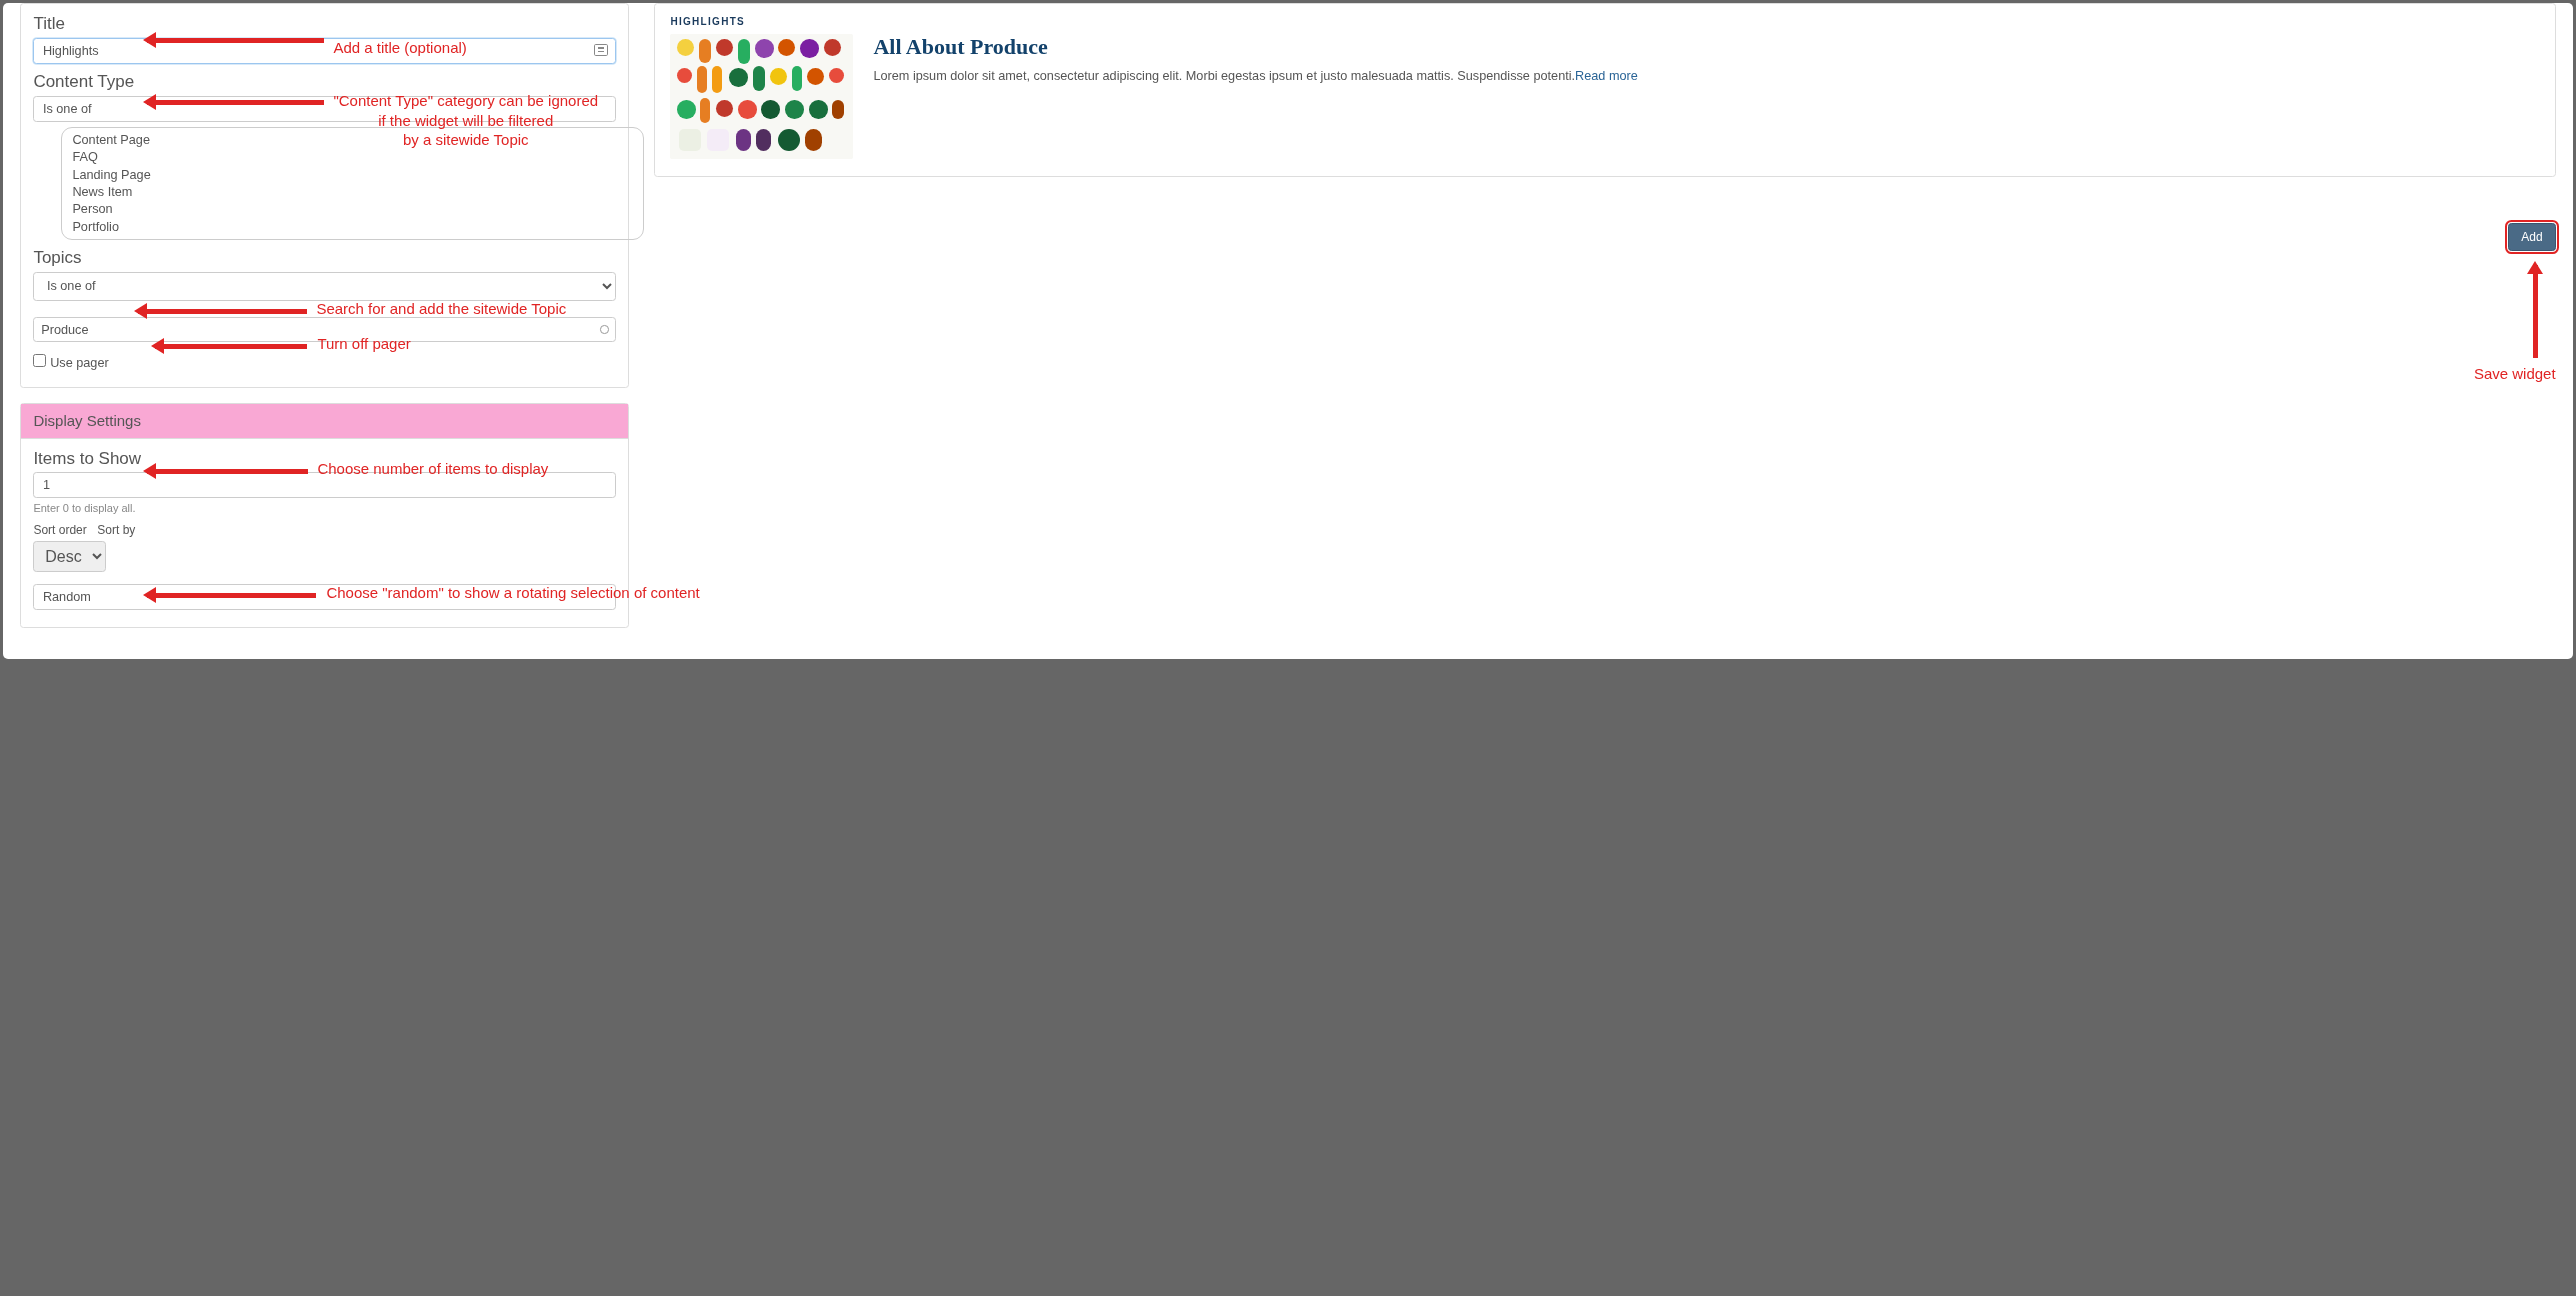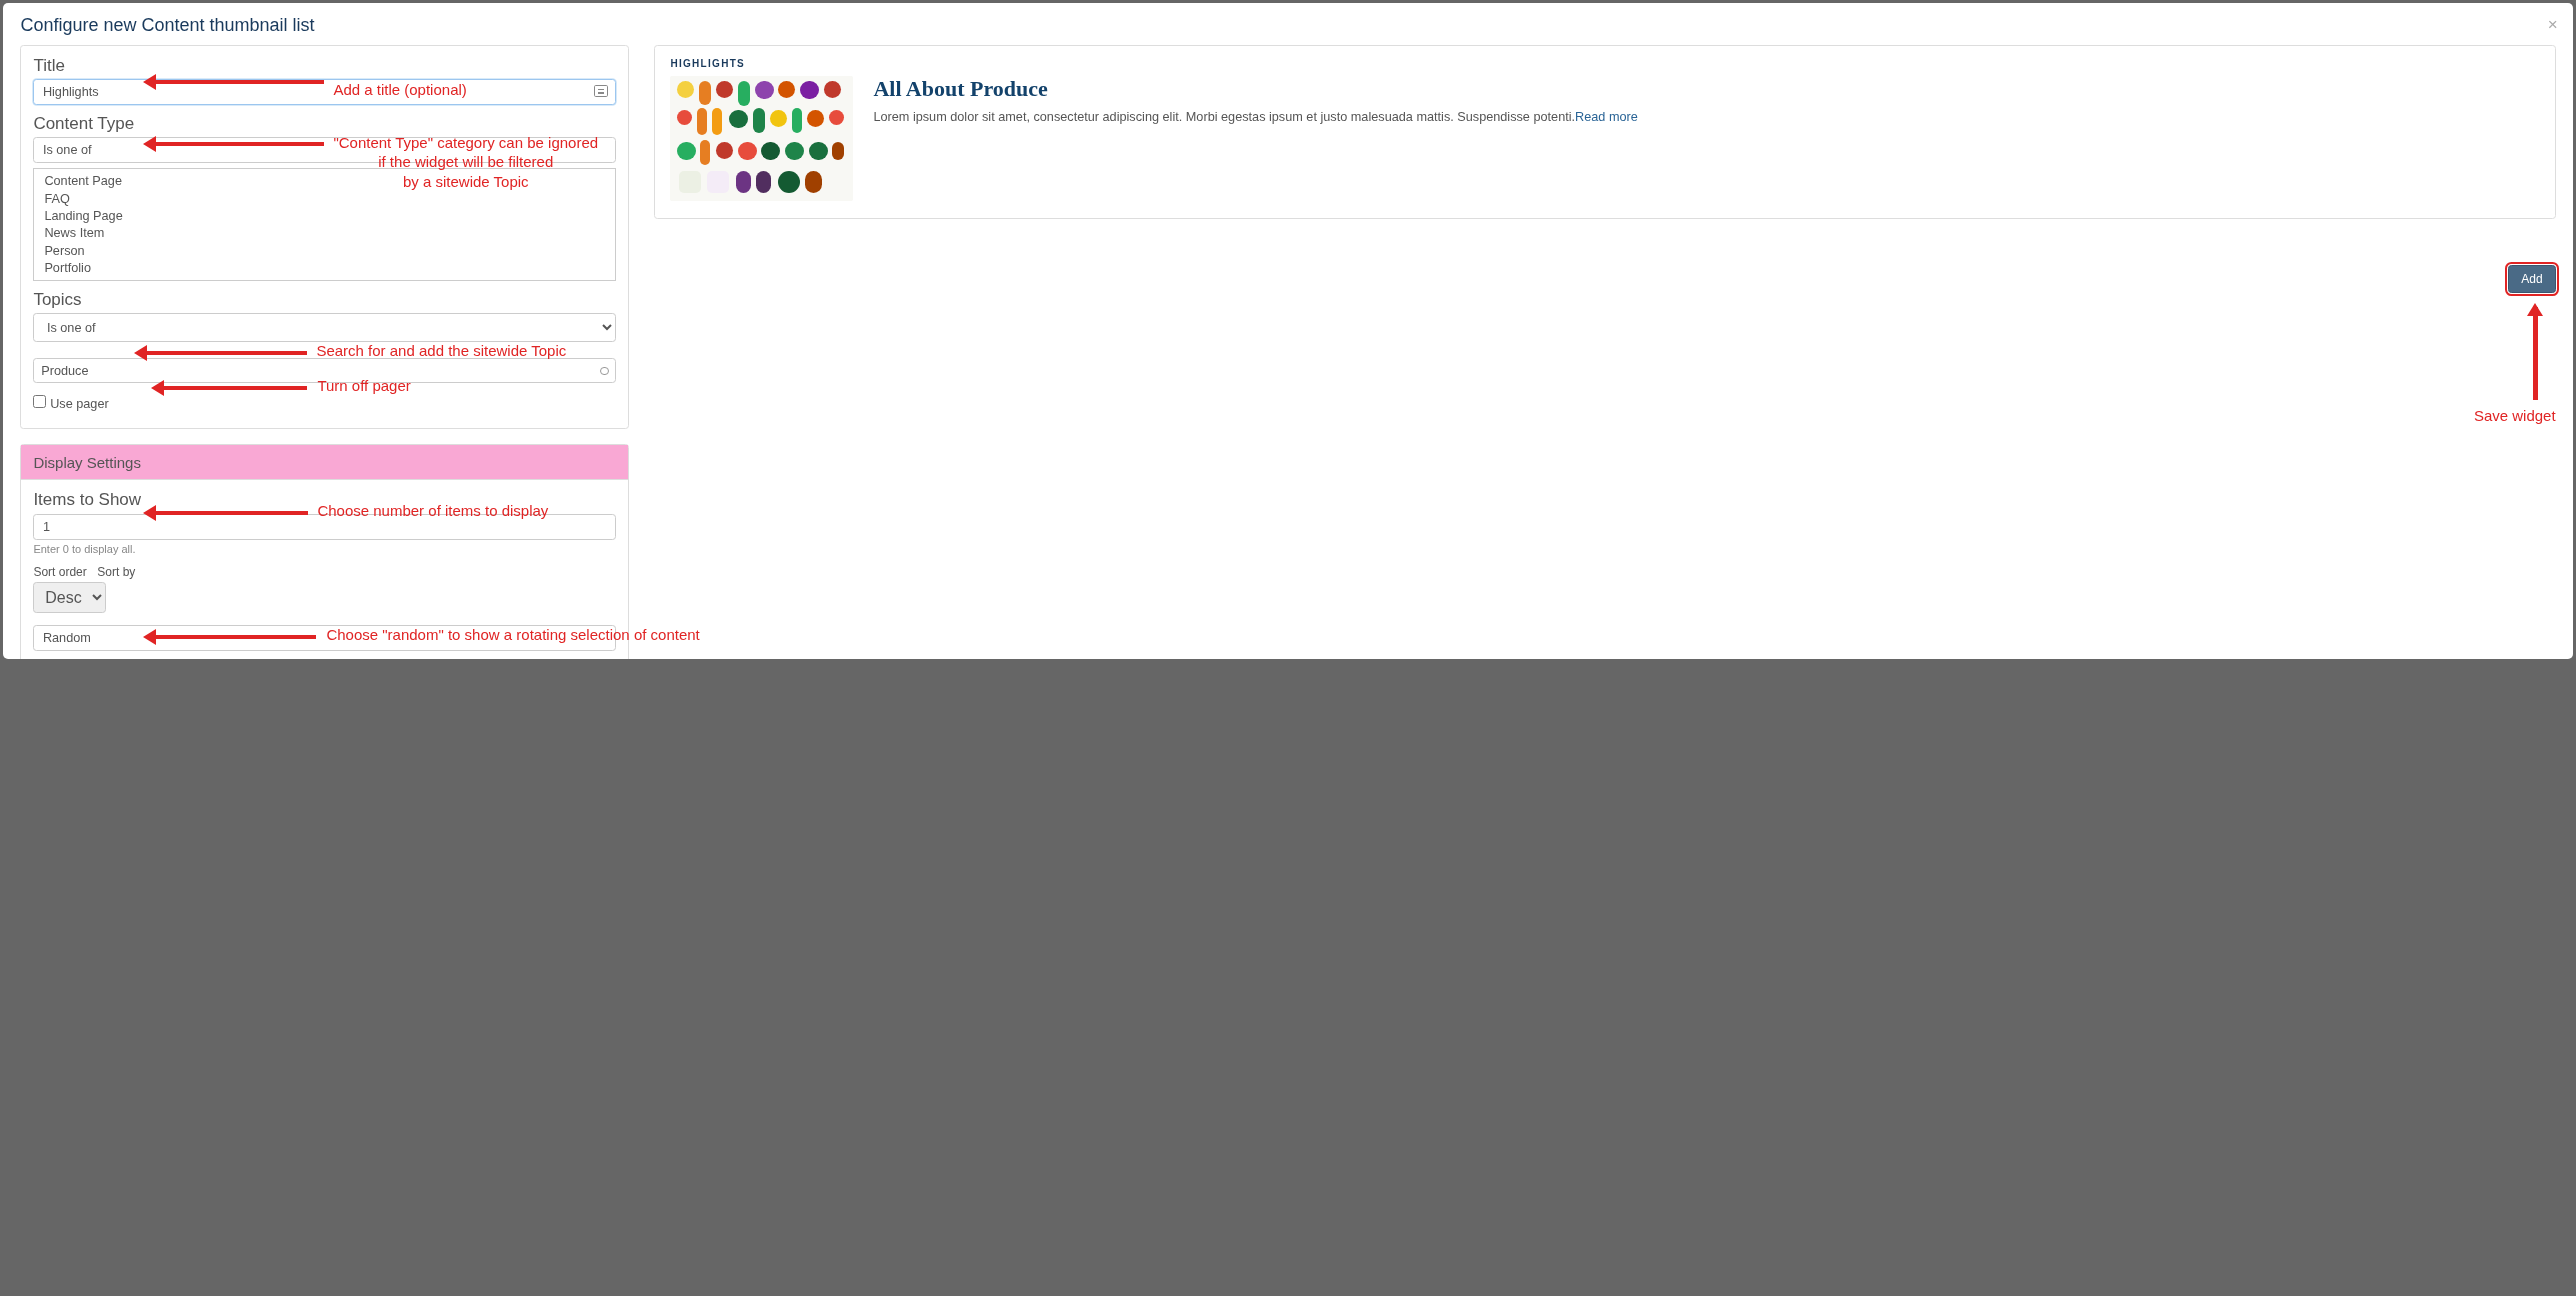--- a/index.html
+++ b/index.html
@@ -93,23 +93,24 @@
     left:2.5px; right:2.5px;
     height:1.3px;
     background:#888;
   }
   .title-icon::before { top:2.5px; }
   .title-icon::after { top:6px; width:50%; }
 
   .listbox {
     width: 100%;
     border: 0.8px solid #ccc;
-    border-radius: 0;
+    border-radius: 11px;
     padding: 3.4px 0;
     margin-top: 5px;
+    margin-left: 28px;
   }
   .listbox-item {
     padding: 1.7px 10px;
     font-size: 12.7px;
     color: #555;
   }
   select.form-control { height: 29px; }
   .tag-input {
     border: 0.8px solid #ccc;
     border-radius: 3.4px;
@@ -228,24 +229,20 @@
 
   .veg {
     position:absolute;
     border-radius:50%;
   }
 </style>
 </head>
 <body>
 
 <div class="modal">
-  <div class="modal-header">
-    <div class="modal-title">Configure new Content thumbnail list</div>
-    <div class="close-x">×</div>
-  </div>
 
   <div class="modal-body">
 
     <div class="left-col" style="position:relative">
       <div class="panel">
         <div class="panel-body">
           <label class="form-label">Title</label>
           <div class="title-input-wrap">
             <input class="form-control highlight" value="Highlights" style="">
             <span class="title-icon"></span>

